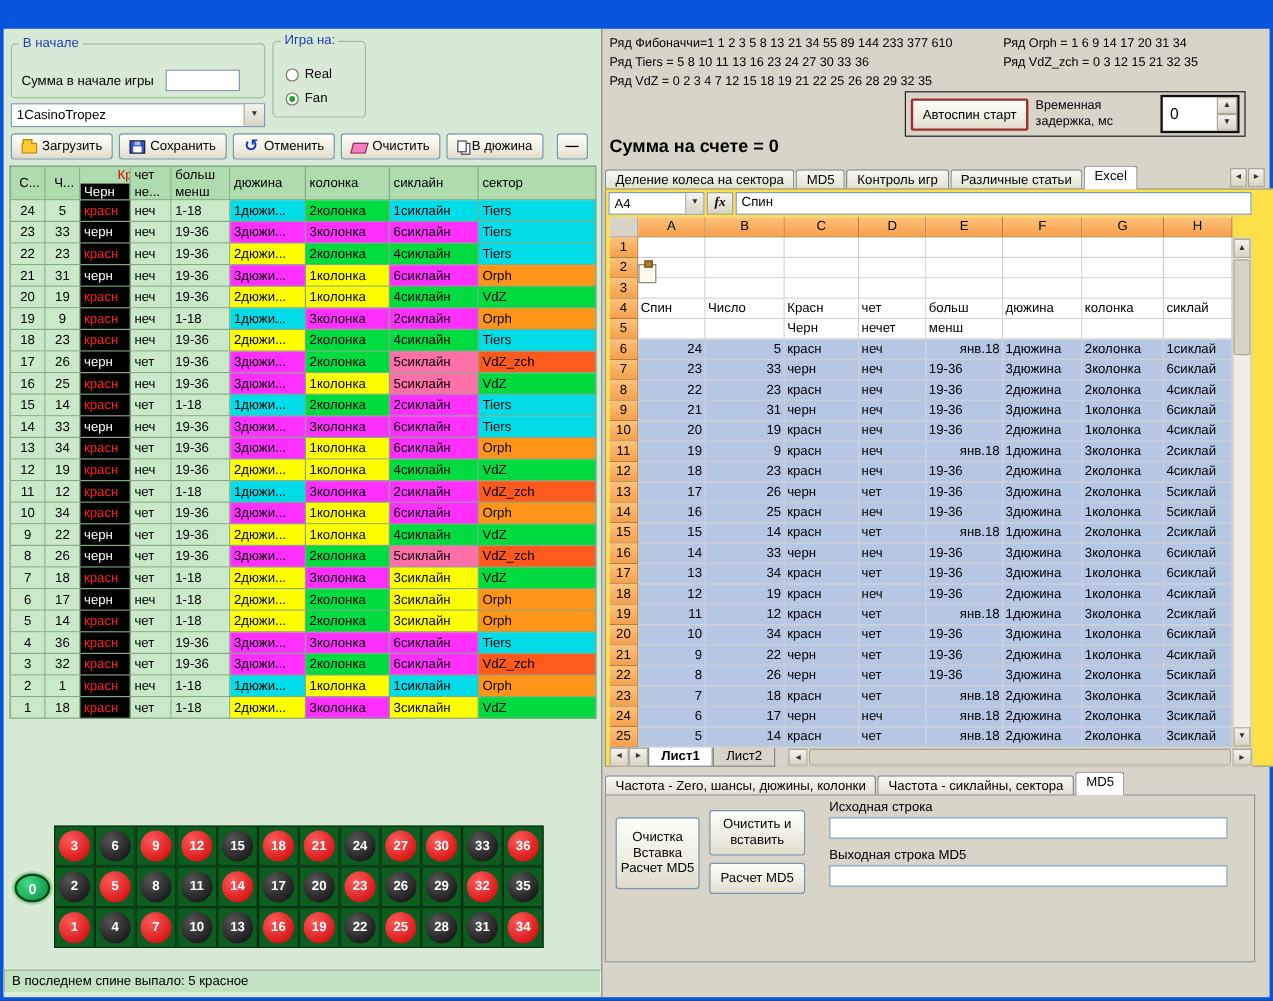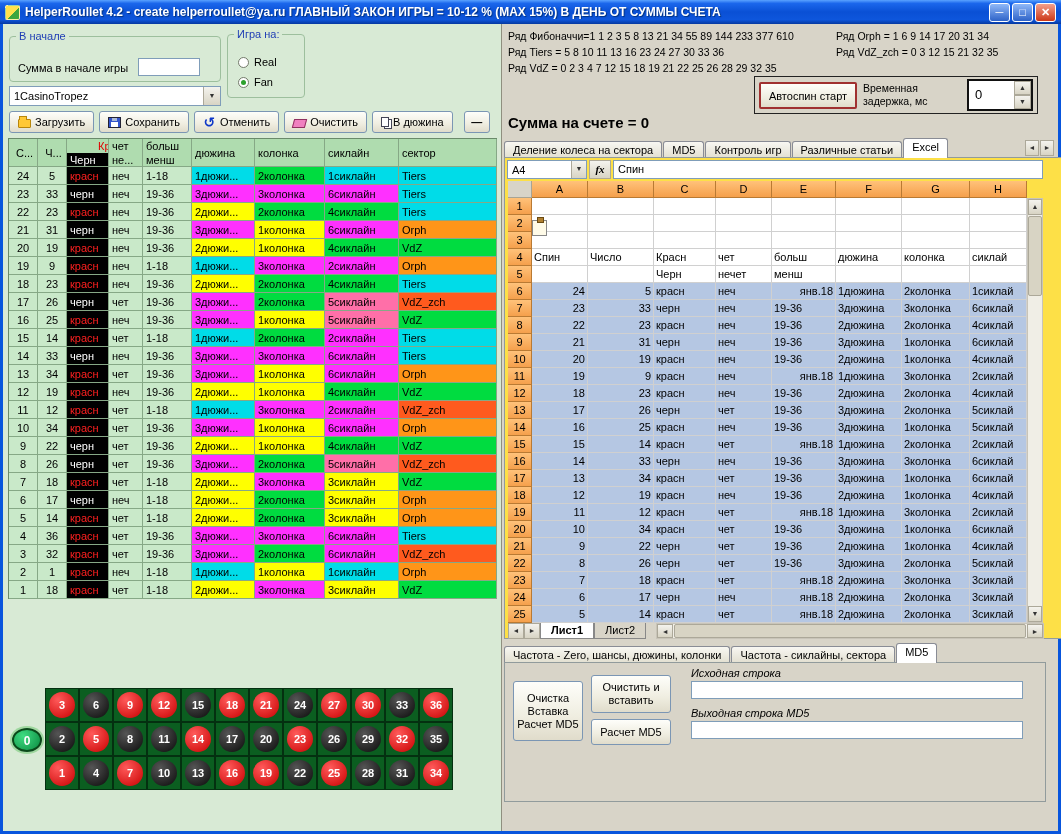--- a/index.html
+++ b/index.html
@@ -128,40 +128,31 @@
   .sheettabs{display:flex;}
   .sheettab{padding:0 10px;font:11px/15px "Liberation Sans",sans-serif;background:#D8D4C8;border:1px solid #888;border-top:none;}
   .sheettab-active{background:#fff;font-weight:bold;}
   .hscroll{flex:1;margin-left:10px;display:flex;background:#F0EEE6;border:1px solid #C8C4B8;}
   .hthumb{flex:1;background:#D8D4C4;border:1px solid #ACA899;border-radius:2px;margin:0 1px;}
   
   .md5panel{position:absolute;left:2px;top:638px;width:542px;height:140px;background:#D8D4C8;border:1px solid #919B9C;}
   .b3line{position:absolute;left:8px;top:18px;width:70px;height:60px;white-space:normal;text-align:center;line-height:13px;padding:2px;}
   .b2{position:absolute;left:86px;top:12px;width:80px;height:38px;white-space:normal;text-align:center;line-height:13px;}
   .b1{position:absolute;left:86px;top:56px;width:80px;height:26px;}
-  .mlbl{position:absolute;font-size:11px;font-style:italic;}
+  .mlbl{position:absolute;font-size:11px;}
   .l1{left:186px;top:4px;}
   .l2{left:186px;top:44px;}
   .minp{position:absolute;width:332px;height:18px;}
   .i1{left:186px;top:18px;}
   .i2{left:186px;top:58px;}
 </style>
 </head>
 <body>
 
 <div id="window">
-  <div class="titlebar">
-    <span class="appicon"></span>
-    <span class="title">HelperRoullet 4.2 - create helperroullet@ya.ru ГЛАВНЫЙ ЗАКОН ИГРЫ = 10-12 % (MAX 15%) В ДЕНЬ ОТ СУММЫ СЧЕТА</span>
-    <span class="winbtns">
-      <span class="wbtn">─</span>
-      <span class="wbtn">□</span>
-      <span class="wbtn wclose">✕</span>
-    </span>
-  </div>
 
   <div class="leftpanel">
     <fieldset class="gb gb1">
       <legend>В начале</legend>
       <span class="lbl">Сумма в начале игры</span>
       <input class="inp startinp" value="" style="">
     </fieldset>
     <fieldset class="gb gb2">
       <legend>Игра на:</legend>
       <div class="radio-row r1">
@@ -614,20 +605,23 @@
             </div>
             <div class="bcell">
               <div class="bnum bblack">31</div>
             </div>
             <div class="bcell">
               <div class="bnum bred">34</div>
             </div>
           </div>
         </div>
     </div>
+    <div class="statusbar">
+      <span>В последнем спине выпало: 5 красное</span>
+    </div>
   </div>
 
   <div class="rightpanel">
     <div class="scol s1">
       <div class="sline">Ряд Фибоначчи=1 1 2 3 5 8 13 21 34 55 89 144 233 377 610</div>
       <div class="sline">Ряд Tiers = 5 8 10 11 13 16 23 24 27 30 33 36</div>
       <div class="sline">Ряд VdZ = 0 2 3 4 7 12 15 18 19 21 22 25 26 28 29 32 35</div>
     </div>
     <div class="scol s2">
       <div class="sline">Ряд Orph = 1 6 9 14 17 20 31 34</div>

